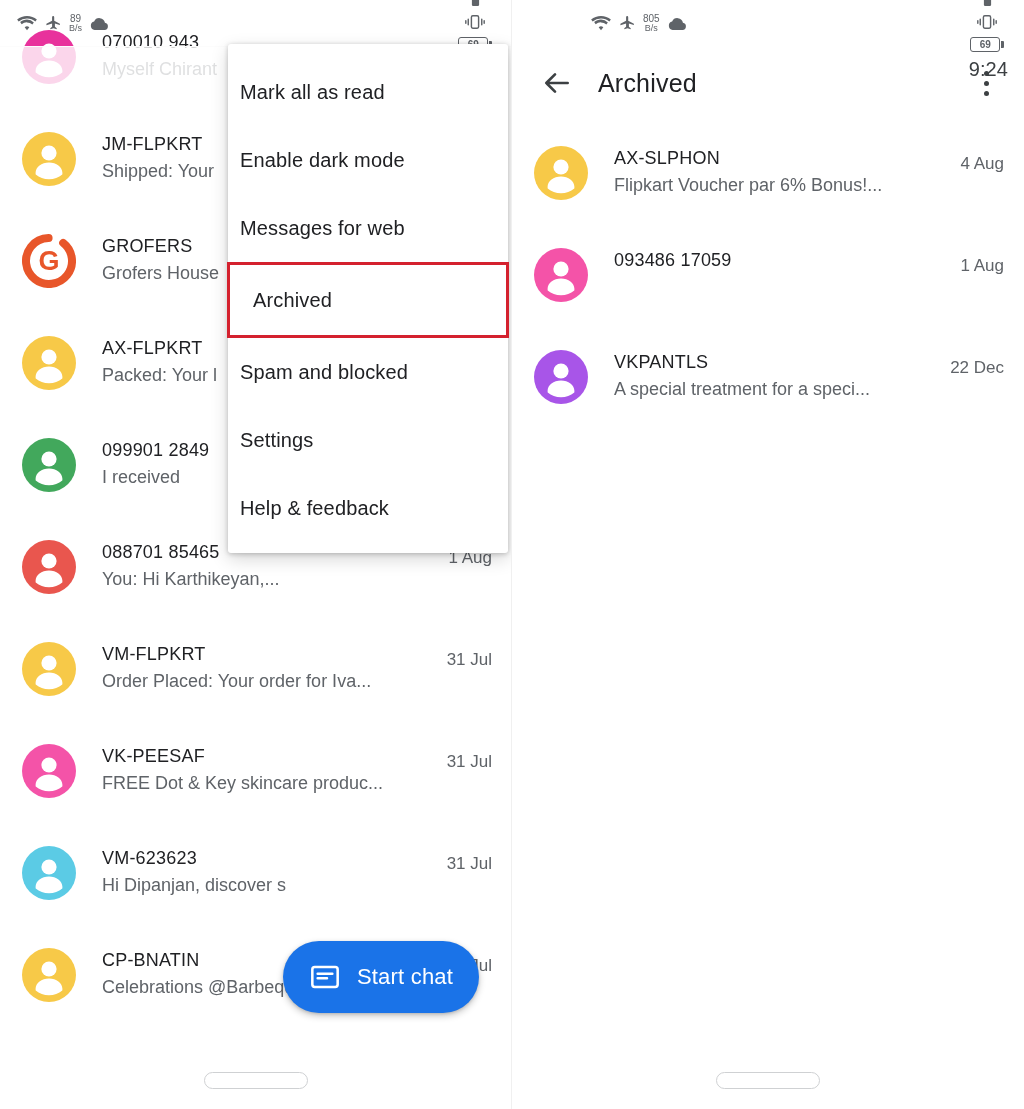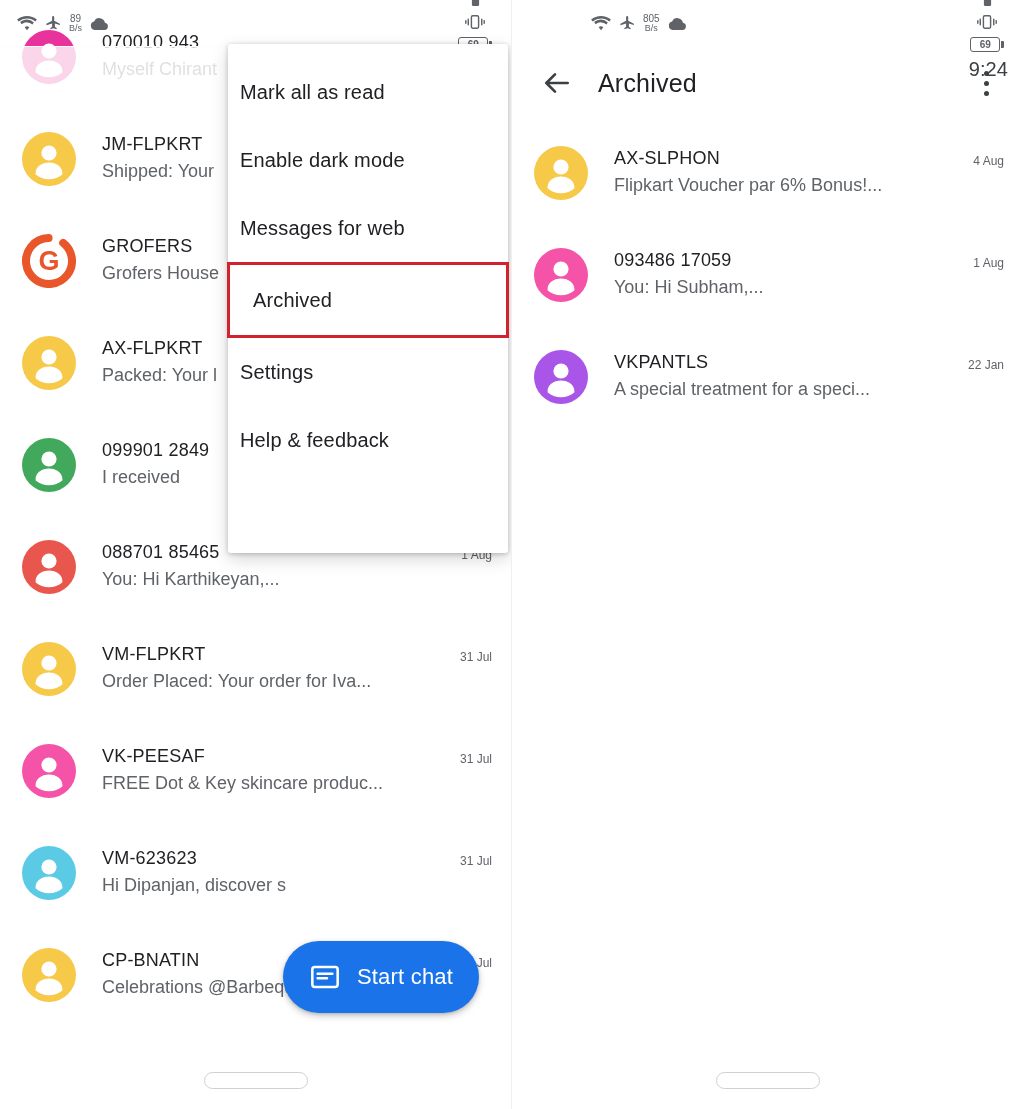--- a/index.html
+++ b/index.html
@@ -57,21 +57,21 @@
   .row-body { flex: 1 1 auto; min-width: 0; padding: 10px 0 0 26px; }
   .row-name {
     font-size: 18px; color: #202124; letter-spacing: .2px;
     white-space: nowrap; overflow: hidden;
   }
   .row-snippet {
     font-size: 18px; color: #5f6368; margin-top: 6px;
     white-space: nowrap; overflow: hidden;
   }
   .row-date {
-    flex: 0 0 auto; font-size: 12px; color: #5f6368; padding-top: 16px;
+    flex: 0 0 auto; font-size: 17px; color: #5f6368; padding-top: 16px;
     white-space: nowrap;
   }
 
   
   .grofers-mark { position: absolute; inset: 0; }
 
   
   .menu {
     position: absolute; left: 228px; top: 44px; width: 280px; height: 509px;
     background: #ffffff; border-radius: 3px;
@@ -323,20 +323,23 @@
           <span>Mark all as read</span>
         </div>
         <div class="menu-item">
           <span>Enable dark mode</span>
         </div>
         <div class="menu-item">
           <span>Messages for web</span>
         </div>
         <div class="menu-item highlighted" style="border-color: rgb(212, 33, 46);">
           <span>Archived</span>
+        </div>
+        <div class="menu-item">
+          <span>Spam and blocked</span>
         </div>
         <div class="menu-item">
           <span>Settings</span>
         </div>
         <div class="menu-item">
           <span>Help &amp; feedback</span>
         </div>
       </div>
 
     <div class="navpill"></div>
@@ -424,33 +427,32 @@
           <div class="row-date">4 Aug</div>
         </div>
         <div class="row">
           <div class="avatar" style="background:transparent"><span><svg width="54" height="54" viewBox="0 0 54 54">
                 <circle cx="27" cy="27" r="27" fill="#F453A8"></circle>
                 <circle cx="27" cy="21" r="7.6" fill="#fff"></circle>
                 <path d="M27 30.5c-7.4 0-13.4 4.6-13.4 10.3 0 .6 0 1.2.1 1.7 3.6 3 8.2 4.8 13.3 4.8s9.7-1.8 13.3-4.8c.1-.5.1-1.1.1-1.7 0-5.7-6-10.3-13.4-10.3z" fill="#fff"></path>
               </svg></span></div>
           <div class="row-body">
             <div class="row-name">093486 17059</div>
-            <div class="row-snippet">You: Hi Subham,...</div>
           </div>
           <div class="row-date">1 Aug</div>
         </div>
         <div class="row">
           <div class="avatar" style="background:transparent"><span><svg width="54" height="54" viewBox="0 0 54 54">
                 <circle cx="27" cy="27" r="27" fill="#A855E8"></circle>
                 <circle cx="27" cy="21" r="7.6" fill="#fff"></circle>
                 <path d="M27 30.5c-7.4 0-13.4 4.6-13.4 10.3 0 .6 0 1.2.1 1.7 3.6 3 8.2 4.8 13.3 4.8s9.7-1.8 13.3-4.8c.1-.5.1-1.1.1-1.7 0-5.7-6-10.3-13.4-10.3z" fill="#fff"></path>
               </svg></span></div>
           <div class="row-body">
             <div class="row-name">VKPANTLS</div>
             <div class="row-snippet">A special treatment for a speci...</div>
           </div>
-          <div class="row-date">22 Jan</div>
+          <div class="row-date">22 Dec</div>
         </div>
       </div>
 
     <div class="navpill"></div>
   </div>
 </div>
 
 </body></html>

